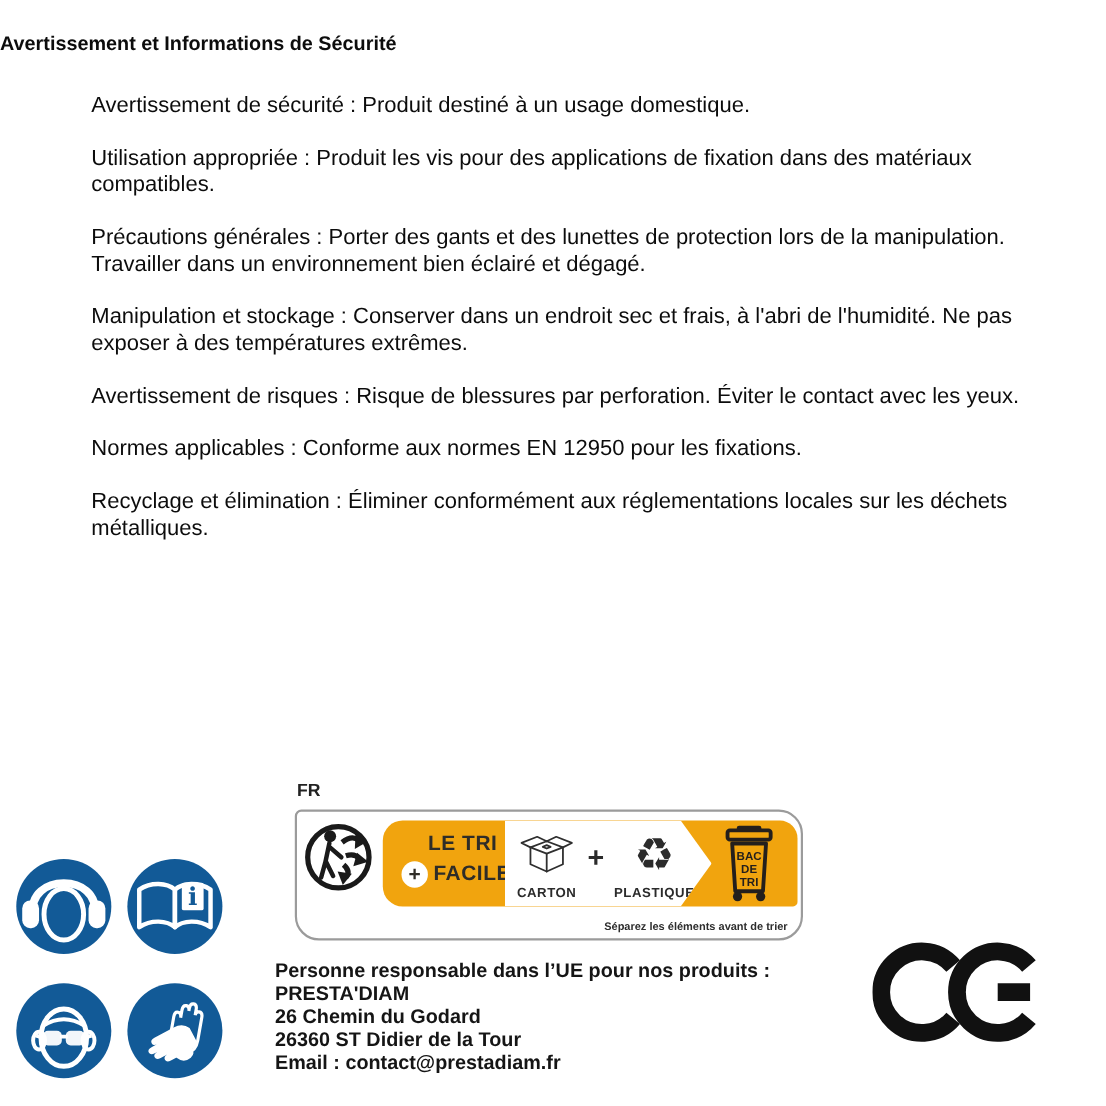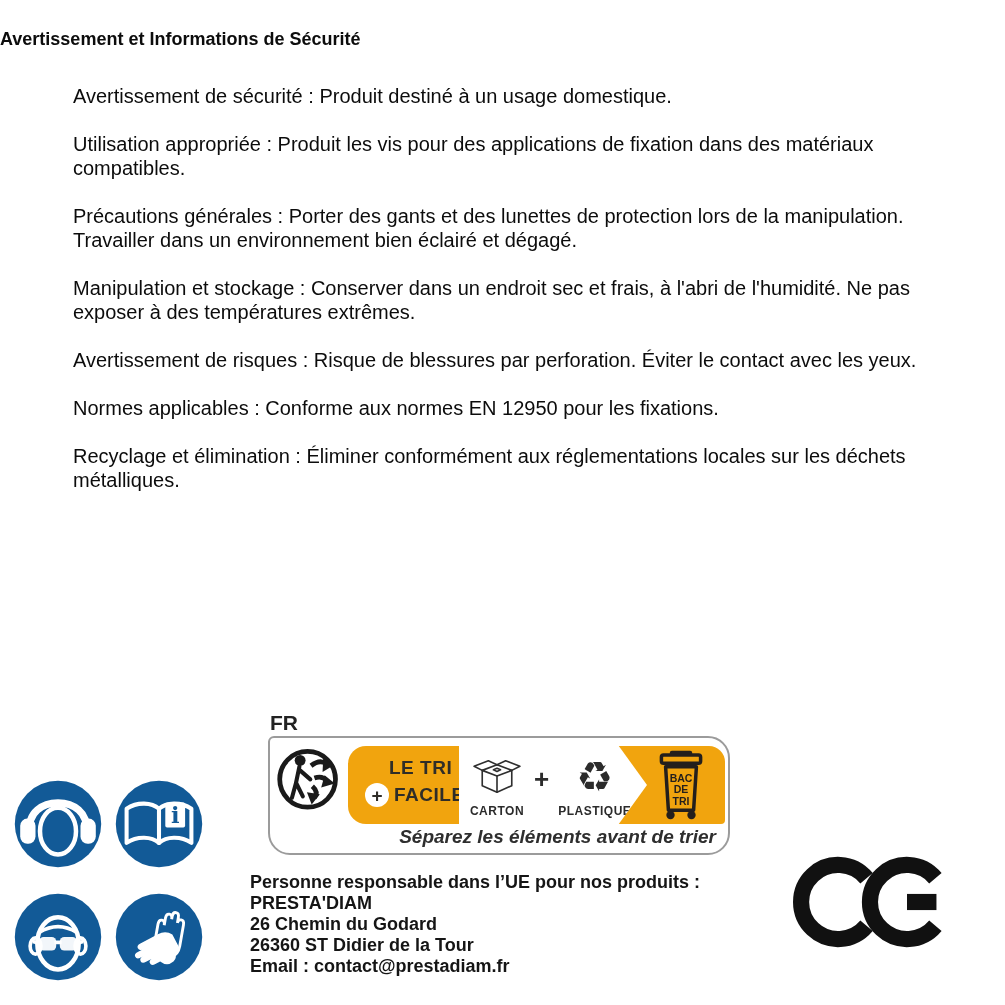--- a/index.html
+++ b/index.html
@@ -7,23 +7,23 @@
   .page {
     position:relative; width:1005px; height:1005px; background:#fff; overflow:hidden;
     font-family:"Liberation Sans", sans-serif; color:#111;
   }
   
   .doc-title {
     position:absolute; top:29px; left:0; width:100%;
     font-size:18px; font-weight:bold; color:#0c0c0c;
   }
   .body-text { position:absolute; top:84px; left:73px; width:862px; }
-  .body-text p { font-size:20px; line-height:24px; margin-bottom:24px; color:#0c0c0c; }
-  
-  .fr-label { position:absolute; left:270px; top:711px; font-size:21px; font-weight:bold; color:#222; }
+  .body-text p { font-size:20px; line-height:24px; margin-bottom:24px; color:#0c0c0c;margin-left:10px; }
+  
+  .fr-label { position:absolute; left:270px; top:711px; font-size:16px; font-weight:bold; color:#222; }
   .sorting-banner {
     position:absolute; left:268px; top:736px; width:462px; height:119px;
     background:#fff; border:2px solid #9b9b9b; border-radius:6px 22px 22px 22px;
   }
   .triman { position:absolute; left:7px; top:5px; width:68px; height:70px; }
   .yellow-band {
     position:absolute; left:78px; top:8px; right:3px; height:78px;
     background:#F1A40E; border-radius:18px 16px 4px 18px;
   }
   .headline { position:absolute; left:17px; top:11px; color:#2F2D28; font-weight:800; }
@@ -40,21 +40,21 @@
     display:flex; align-items:center; justify-content:flex-start;
     gap:9px; padding:4px 34px 2px 10px;
   }
   .material { display:flex; flex-direction:column; align-items:center; }
   .material .mat-label { font-size:12px; font-weight:bold; letter-spacing:0.5px; color:#2b2b2b; margin-top:5px; }
   .mat-plus { font-size:26px; font-weight:800; color:#2b2b2b; padding-bottom:14px; }
   .recycle-glyph { font-family:"DejaVu Sans", sans-serif; font-size:41px; line-height:44px; color:#2b2b2b; }
   .bin-zone { position:absolute; right:16px; top:3px; height:72px; width:56px; }
   .banner-caption {
     position:absolute; right:12px; bottom:5px;
-    font-size:19px; font-weight:600; font-style:italic; color:#2e2e2e;
+    font-size:10px; font-weight:600; color:#2e2e2e;
   }
   
   .mandatory-grid {
     position:absolute; left:13px; top:779px;
     display:grid; grid-template-columns:90px 90px; grid-auto-rows:90px; column-gap:11px; row-gap:23px;
   }
   .mandatory-grid svg { width:90px; height:90px; }
   
   .responsible {
     position:absolute; left:250px; top:872px; width:500px; 

